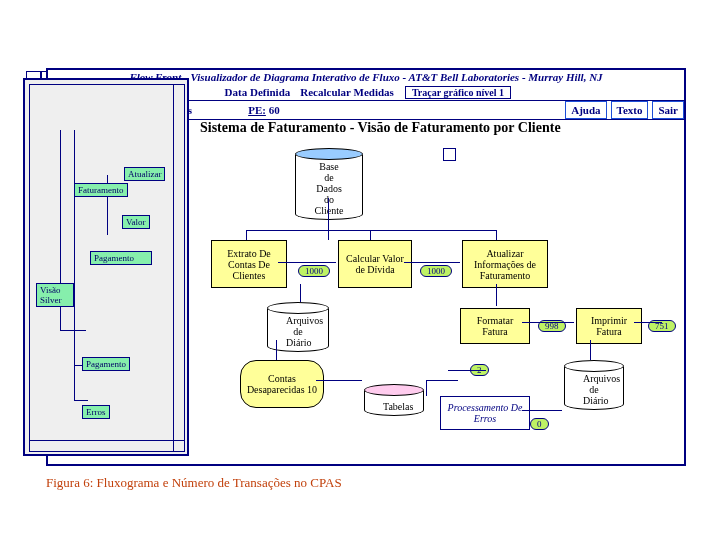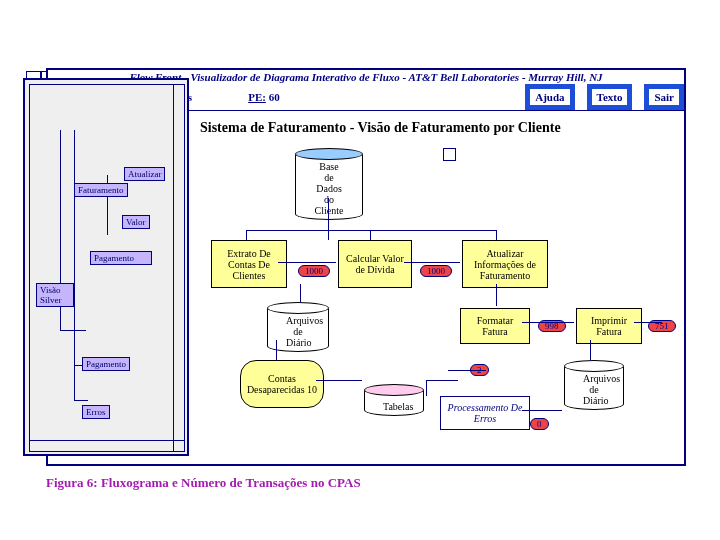--- a/index.html
+++ b/index.html
@@ -1,45 +1,55 @@
 <!DOCTYPE html>
 <html><head>
 <meta charset="utf-8">
 <style>
 body{margin:0;font-family:"Times New Roman",serif;font-size:11px;color:#000;width:720px;height:540px;position:relative;background:#fff}
 .outer{position:absolute;left:46px;top:68px;width:636px;height:394px;border:2px solid #000080;background:#fff}
 .title-bar{font-weight:bold;font-style:italic;text-align:center;font-size:11px;color:#000080;padding:1px 0}
 .row1,.row2{display:flex;align-items:center;border-bottom:1px solid #000080}
 .row1>div,.row2>div{padding:2px 5px;font-size:11px;color:#000080;font-weight:bold}
 .row1 .label,.row2 .label{text-decoration:underline}
-.btn{border:5px solid #1d4ed8;background:#fff;padding:1px 8px;font-size:11px;color:#000080;margin-left:12px;cursor:pointer}
+.btn{border:1px solid #1d4ed8;background:#fff;padding:1px 8px;font-size:11px;color:#000080;margin-left:4px;cursor:pointer}
 .side-panel{position:absolute;left:23px;top:78px;width:162px;height:374px;border:2px solid #000080;background:#efefef}
 .side-inner{position:absolute;left:4px;top:4px;width:154px;height:366px;border:1px solid #000080;overflow:hidden}
-.tree-node{position:absolute;font-size:9px;color:#000066;border:1px solid #000080;padding:1px 3px;background:#c4b5fd}
+.tree-node{position:absolute;font-size:9px;color:#000066;border:1px solid #000080;padding:1px 3px;background:#86efac}
 .section-title{position:absolute;left:200px;top:120px;font-weight:bold;font-size:14px;color:#000}
 .box{position:absolute;border:1px solid #000;padding:2px 4px;font-size:10px;text-align:center;background:#fff;display:flex;align-items:center;justify-content:center;line-height:1.1}
 .box.yellow{background:#ffff99}
 .box.blue{font-style:italic;border-color:#000080;color:#000080}
 .cyl{position:absolute;text-align:center;font-size:10px;line-height:1.1}
 .cyl-top{border:1px solid #000;border-radius:50%;height:10px}
 .cyl-body{border-left:1px solid #000;border-right:1px solid #000;margin-top:-5px;padding:6px 18px 3px;border-bottom:1px solid #000;border-bottom-left-radius:50% 6px;border-bottom-right-radius:50% 6px}
-.pill{position:absolute;border:1px solid #000080;border-radius:10px;background:#ef4444;font-size:9px;padding:0 6px;color:#000080}
-.caption{position:absolute;left:46px;top:475px;font-weight:bold;font-size:13px;color:#a21caf}
+.pill{position:absolute;border:1px solid #000080;border-radius:10px;background:#bef264;font-size:9px;padding:0 6px;color:#000080}
+.caption{position:absolute;left:46px;top:475px;font-weight:normal;font-size:13px;color:#c2410c}
 .conn{position:absolute;background:#000080}
 .square-btn{position:absolute;width:13px;height:13px;border:1px solid #000080;background:#fff}
 .flow-icon{position:absolute;left:395px;top:78px;width:11px;height:11px;border:1px solid #000080}
 </style>
 </head>
 <body>
 
 <div class="square-btn" style="left:26px;top:71px"></div>
 <div class="square-btn" style="left:41px;top:71px"></div>
 
 <div class="outer">
   <div class="title-bar">Flow.Front - Visualizador de Diagrama Interativo de Fluxo - AT&amp;T Bell Laboratories - Murray Hill, NJ</div>
+  <div class="row1">
+    <div style="width:6px"></div>
+    <div>ter</div>
+    <div style="width:4px"></div>
+    <div><span class="label">Data:</span> <span style="text-decoration:line-through">04/01/89</span></div>
+    <div style="width:30px"></div>
+    <div>Data Definida</div>
+    <div>Recalcular Medidas</div>
+    <div style="border:1px solid #000080;padding:0 6px;margin-left:6px;font-size:10px">Traçar gráfico nível 1</div>
+  </div>
   <div class="flow-icon"></div>
   <div class="row2">
     <div style="width:34px"></div>
     <div><span class="label">RPC:</span> <span>Silver Springs</span></div>
     <div style="width:36px"></div>
     <div><span class="label">PE:</span> <span>60</span></div>
     <div style="flex:1"></div>
     <div class="btn">Ajuda</div>
     <div class="btn">Texto</div>
     <div class="btn">Sair</div>

